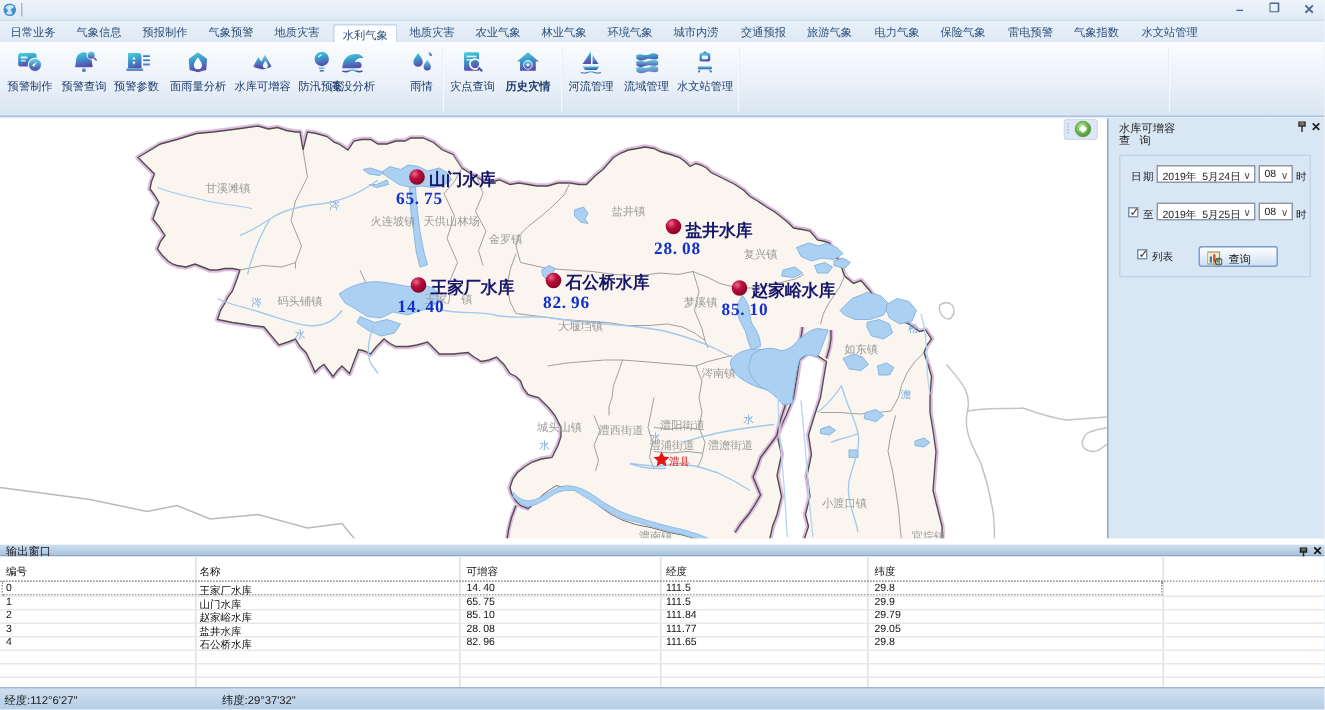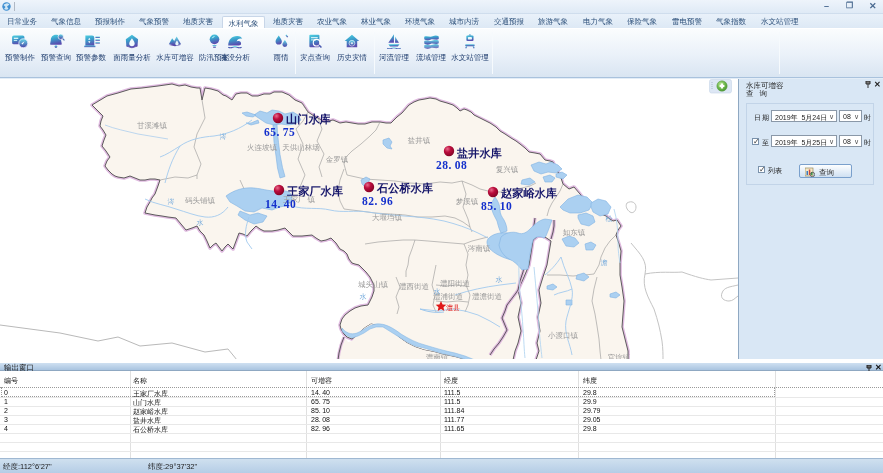--- a/index.html
+++ b/index.html
@@ -186,21 +186,21 @@
       <div class="ti" style="left: 289px; width: 52px;">
         <svg width="19" height="16" viewBox="0 0 17 14">
           <rect x="3" y="1.5" width="9" height="11" rx="0.8" fill="url(#tg)"></rect>
           <rect x="4.5" y="3.5" width="6" height="1" fill="#d8f4f8"></rect>
           <rect x="4.5" y="5.5" width="4.5" height="1" fill="#bfeaf2"></rect>
           <circle cx="9.5" cy="8.5" r="3" fill="none" stroke="#fff" stroke-width="1"></circle>
           <path d="M11.6,10.6 l2.2,2.2" stroke="#4a5ab0" stroke-width="1.4"></path>
         </svg>
         <span class="lb">灾点查询</span>
       </div>
-      <div class="ti" style="left: 326px; width: 52px;">
+      <div class="ti" style="left: 326px; width: 52px; font-weight: bold;">
         <svg width="19" height="16" viewBox="0 0 17 14">
           <path d="M8,1.5 L14.5,7 h-1.8 v5.5 h-9.4 V7 H1.5 z" fill="url(#tg)"></path>
           <circle cx="8" cy="9" r="2.6" fill="url(#tg2)" stroke="#fff" stroke-width="0.5"></circle>
           <path d="M7,9 h2 M8,8 v2" stroke="#fff" stroke-width="0.7"></path>
         </svg>
         <span class="lb">历史灾情</span>
       </div>
       <div class="ti" style="left: 368px; width: 52px;">
         <svg width="19" height="16" viewBox="0 0 17 14">
           <path d="M8,1 L8,8.5 L3,8.5 z" fill="url(#tg)"></path>

